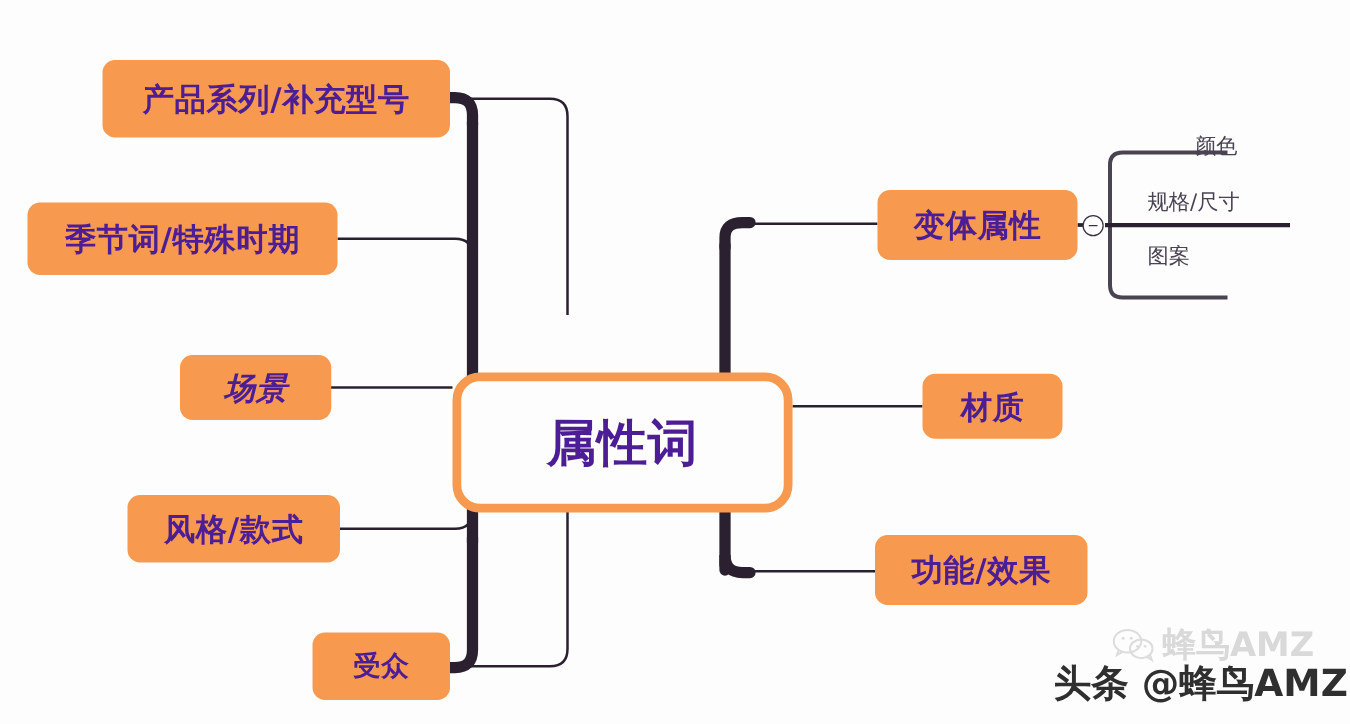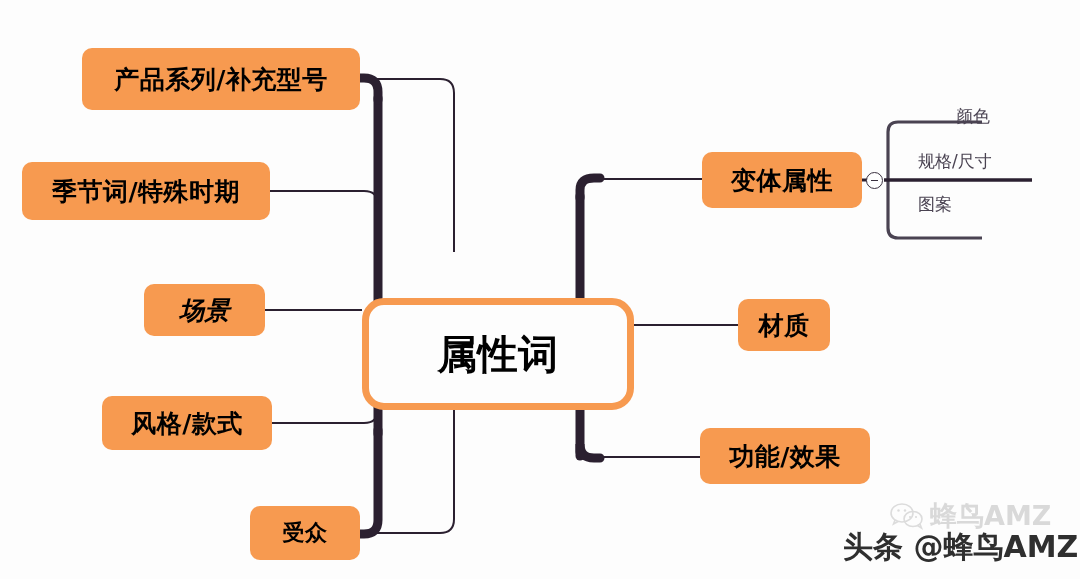--- a/index.html
+++ b/index.html
@@ -27,21 +27,21 @@
   }
 
   
   .node {
     position: absolute;
     box-sizing: border-box;
     display: flex;
     align-items: center;
     justify-content: center;
     background: #F79A50;
-    color: #000000;
+    color: #4c1d95;
     border-radius: 10px;
     font-weight: 700;
     letter-spacing: 0.5px;
     white-space: nowrap;
     z-index: 4;
   }
   .node.root {
     background: #fdfdfd;
     border: 7px solid #F79A50;
     border-radius: 22px;
@@ -164,21 +164,21 @@
   </div>
 
   <div class="node" style="left:702px; top:152px; width:160px; height:56px; font-size:25px;">
     <span>变体属性</span>
   </div>
 
   <div class="toggle" style="left:866px; top:172px;">
     <span class="bar"></span>
   </div>
 
-  <div class="node" style="left:738px; top:299px; width:92px; height:52px; font-size:25px;justify-content:center;">
+  <div class="node" style="left:738px; top:299px; width:112px; height:52px; font-size:25px;justify-content:center;">
     <span>材质</span>
   </div>
 
   <div class="node" style="left:700px; top:428px; width:170px; height:56px; font-size:25px;">
     <span>功能/效果</span>
   </div>
 
   <div class="subleaf" style="left:918px; top:105px;margin-left:38px;">
     <span>颜色</span>
   </div>

